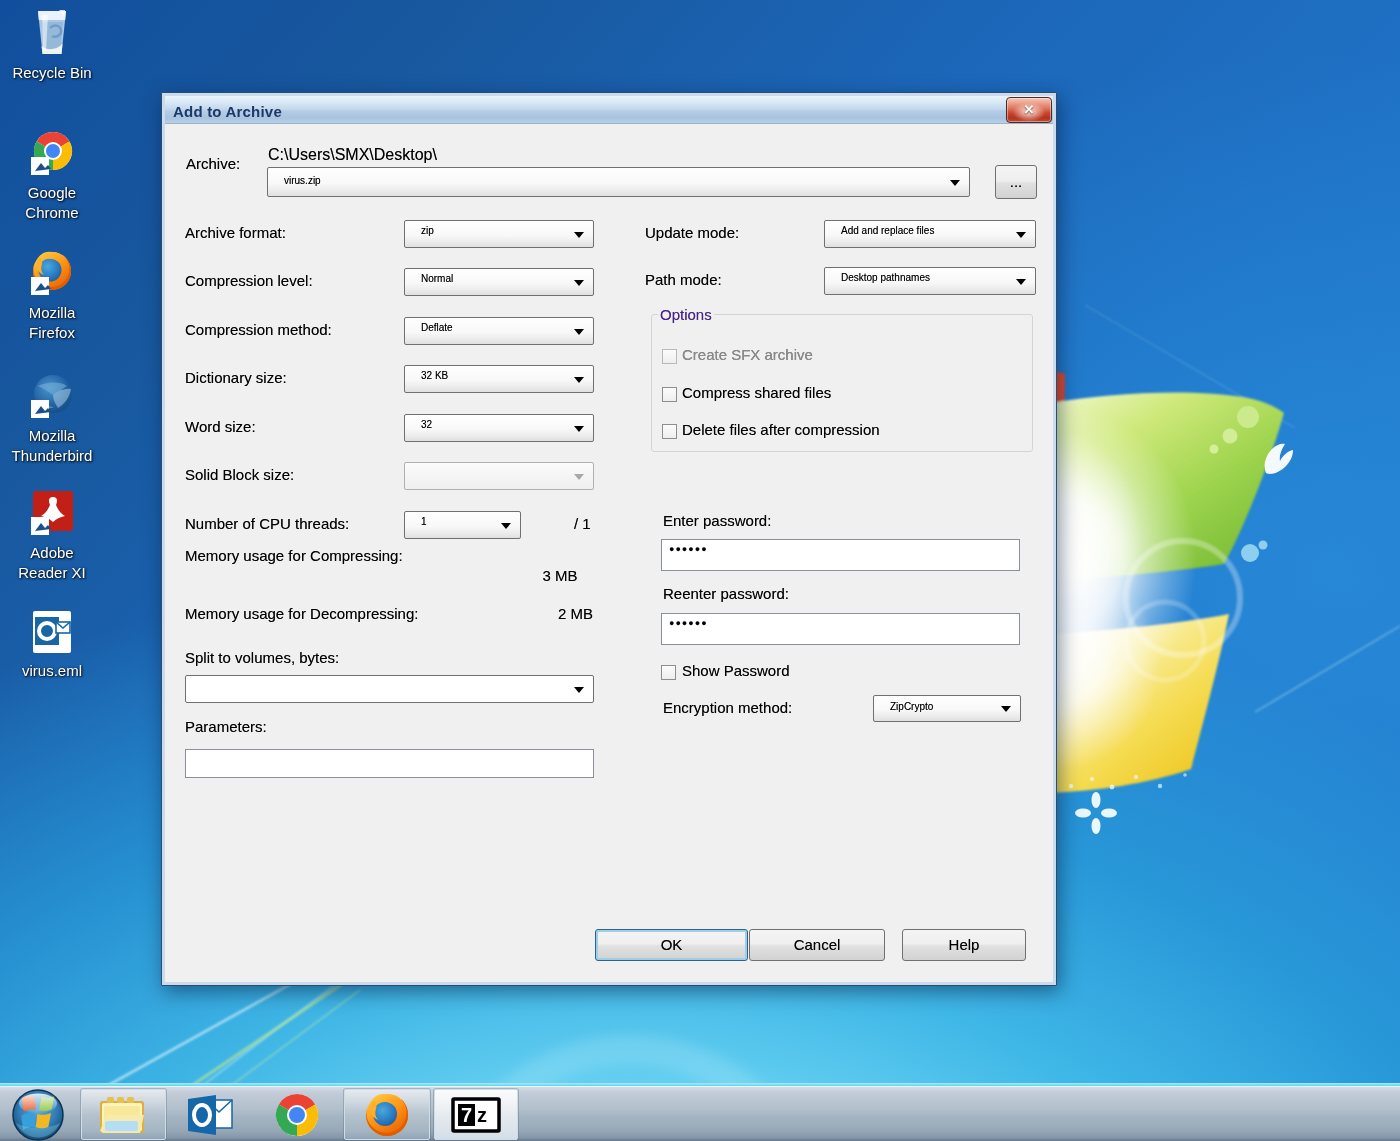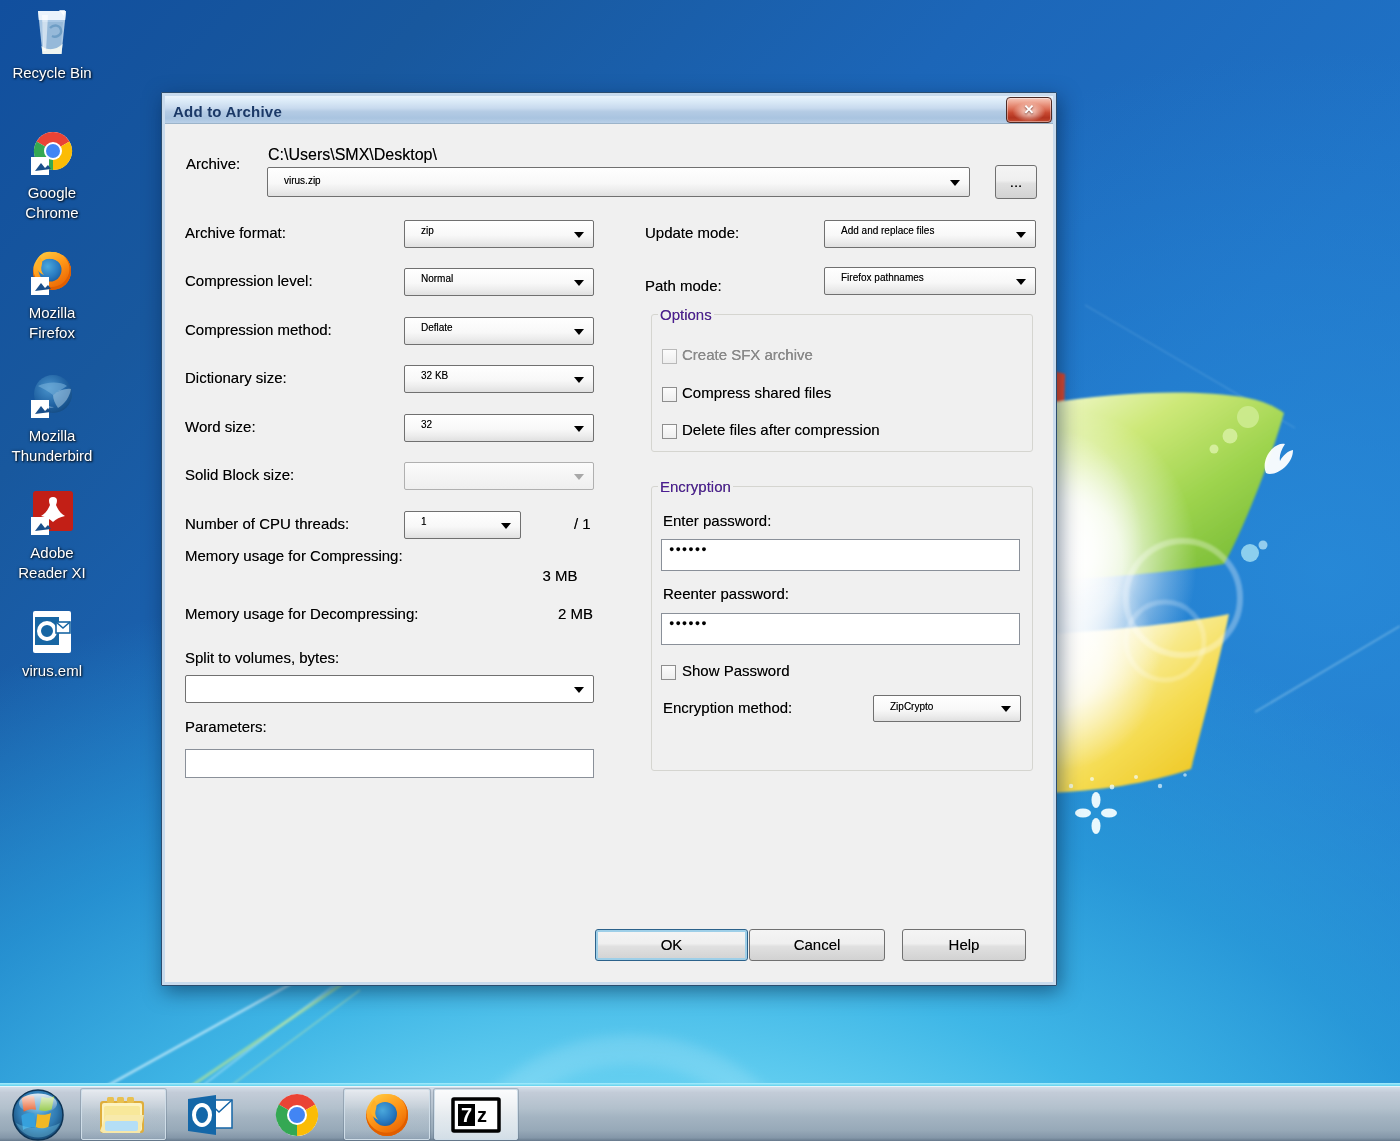--- a/index.html
+++ b/index.html
@@ -294,39 +294,36 @@
         <span class="a"></span>
       </div>
     <div class="lbl" style="left:23px;top:625px">Parameters:</div>
     <div class="inp" style="left:23px;top:656px;width:409px;height:29px"></div>
 
     <div class="lbl" style="left:483px;top:131px">Update mode:</div>
     <div class="cmb" style="left:662px;top:127px;width:212px">
         <span class="t">Add and replace files</span>
         <span class="a"></span>
       </div>
-    <div class="lbl" style="left:483px;top:184px">Path mode:</div>
+    <div class="lbl" style="left:483px;top:178px">Path mode:</div>
     <div class="cmb" style="left:662px;top:174px;width:212px">
-        <span class="t">Firefox pathnames</span>
+        <span class="t">Desktop pathnames</span>
         <span class="a"></span>
       </div>
 
     <div class="grp" style="left:489px;top:221px;width:382px;height:138px">
         <span class="gt">Options</span>
       </div>
     <div class="cb dis" style="left:500px;top:256px"></div>
     <div class="lbl glbl" style="left:520px;top:253px">Create SFX archive</div>
     <div class="cb" style="left:500px;top:294px"></div>
     <div class="lbl" style="left:520px;top:291px">Compress shared files</div>
     <div class="cb" style="left:500px;top:331px"></div>
     <div class="lbl" style="left:520px;top:328px">Delete files after compression</div>
 
-    <div class="grp" style="left:489px;top:393px;width:382px;height:285px">
-        <span class="gt">Encryption</span>
-      </div>
     <div class="lbl" style="left:501px;top:419px">Enter password:</div>
     <div class="inp" style="left:499px;top:446px;width:359px;height:32px;font-size:9px;letter-spacing:1px;padding:4px 0 0 7px">●●●●●●</div>
     <div class="lbl" style="left:501px;top:492px">Reenter password:</div>
     <div class="inp" style="left:499px;top:520px;width:359px;height:32px;font-size:9px;letter-spacing:1px;padding:4px 0 0 7px">●●●●●●</div>
     <div class="cb" style="left:499px;top:572px"></div>
     <div class="lbl" style="left:520px;top:569px">Show Password</div>
     <div class="lbl" style="left:501px;top:606px">Encryption method:</div>
     <div class="cmb" style="left:711px;top:602px;width:148px;height:27px">
         <span class="t" style="top:5px">ZipCrypto</span>
         <span class="a" style="top:10px"></span>

